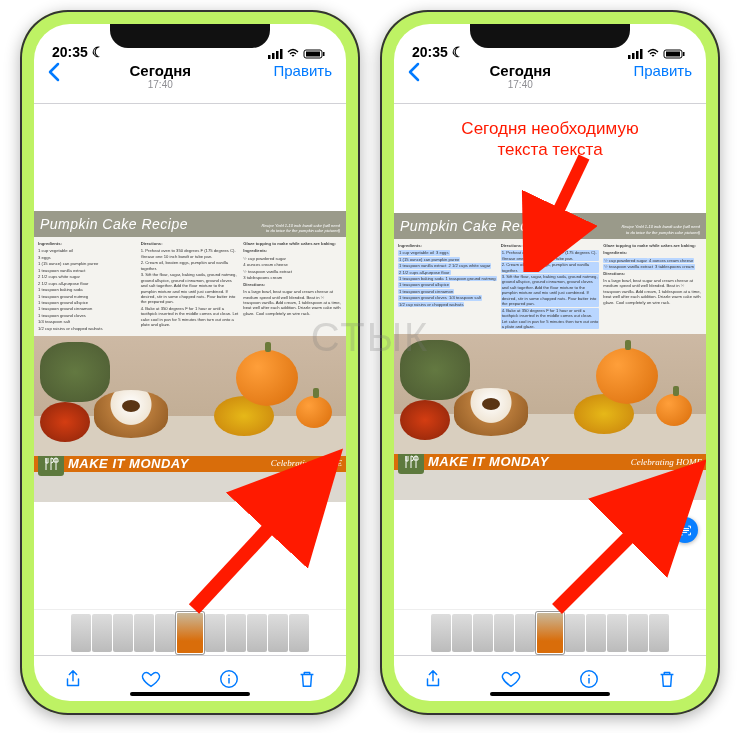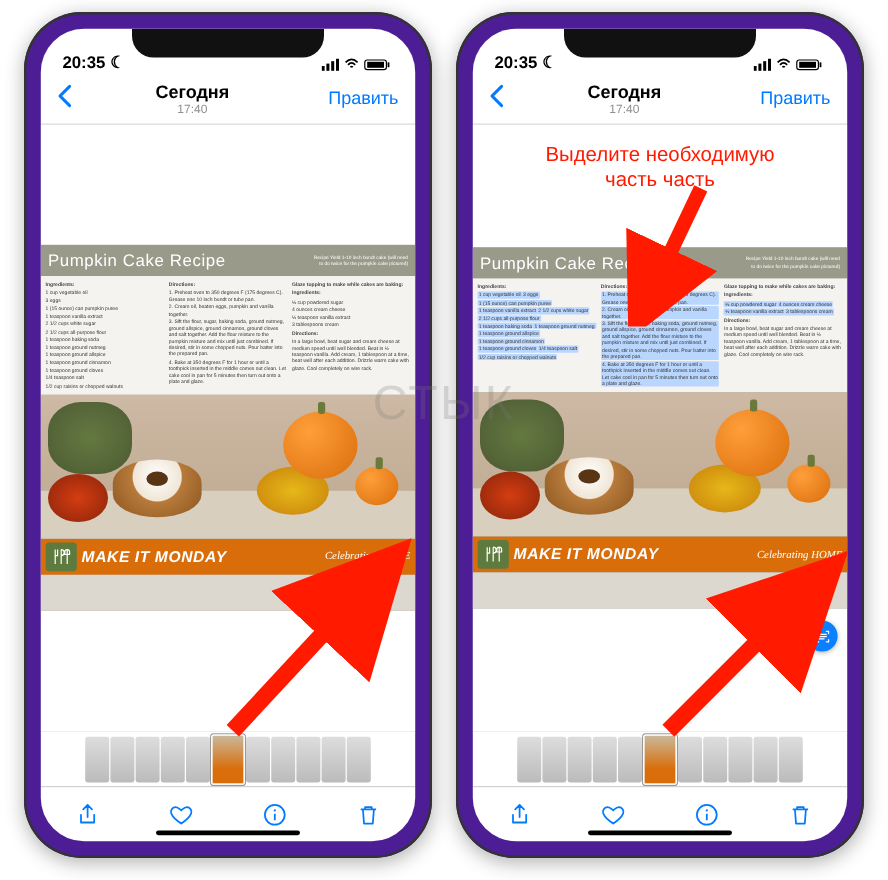--- a/index.html
+++ b/index.html
@@ -15,21 +15,21 @@
     gap: 20px;
     padding: 10px 10px;
     justify-content: center;
     background: #fff;
   }
 
   
   .phone {
     width: 340px;
     height: 705px;
-    background: #4c1d95;
+    background: #bef264;
     border-radius: 48px;
     padding: 14px;
     box-shadow: inset 0 0 0 2px #333, 0 4px 16px rgba(0,0,0,0.3);
     position: relative;
   }
   .screen {
     width: 100%;
     height: 100%;
     background: #fff;
     border-radius: 36px;
@@ -61,21 +61,20 @@
     font-weight: 600;
     color: #000;
   }
   .sb-left { display:flex; align-items:center; gap:4px; }
   .sb-right svg { display:block; }
 
   
   .navbar {
     height: 42px;
     display: flex;
-    align-items: center;
     justify-content: space-between;
     padding: 0 10px;
     border-bottom: 0.5px solid #d1d1d6;
   }
   .nav-back { color:#007aff; font-size:22px; font-weight:300; padding:0 4px;}
   .nav-center { text-align:center; flex:1; }
   .nav-title { font-size:15px; font-weight:600; color:#000; }
   .nav-subtitle { font-size:10px; color:#8e8e93; }
   .nav-edit { color:#007aff; font-size:15px; padding:0 4px;margin-left:13px;}
 
@@ -93,23 +92,24 @@
   .recipe {
     width:100%;
     background:#9a9a8a;
     font-size:5px;
     line-height:1.3;
     color:#333;
   }
   .recipe-header{
     display:flex;
     justify-content:space-between;
-    align-items:center;
+    align-items:flex-end;
     padding:4px 6px;
     color:#fff;
+    font-style:italic;
   }
   .recipe-title{ font-size:14px; font-weight:400; letter-spacing:0.5px;}
   .recipe-yield{ font-size:4px; text-align:right; max-width:80px;}
   .recipe-cols{
     display:flex;
     background:#f4f3ef;
     padding:4px;
     gap:4px;
   }
   .col{ flex:1; }
@@ -154,21 +154,21 @@
   .flowers{
     position:absolute; bottom:14px; width:50px; height:40px;
     border-radius:50%;
   }
   .flowers.left{ left:6px; background: radial-gradient(#d43d12, #8a240a); }
   .flowers.right{ right:72px; bottom:20px; width:60px; background: radial-gradient(#e6b818, #c8800c); }
   .leaves{ position:absolute; top:6px; left:6px; width:70px; height:60px;
     background: radial-gradient(#4a6a2a, #2e4418); border-radius:40%; opacity:0.8;}
 
   .banner{
-    height:30px;
+    height:16px;
     background:#d96d0a;
     display:flex;
     align-items:center;
     padding:0 4px;
     gap:4px;
   }
   .banner-badge{
     width:26px; height:24px; background:#5e7a3e; border-radius:3px;
     display:flex; align-items:center; justify-content:center;
     color:#fff; font-size:10px;
@@ -456,22 +456,22 @@
         <div class="nav-center">
           <div class="nav-title">Сегодня</div>
           <div class="nav-subtitle">17:40</div>
         </div>
         <div class="nav-edit">Править</div>
       </div>
 
       <div class="content">
 
         <div class="annot-text" style="top:14px; left:24px; right:24px;">
-          <span>Выделите необходимую</span><br>
-          <span>часть часть</span>
+          <span>Сегодня необходимую</span><br>
+          <span>текста текста</span>
         </div>
         <svg class="annot-arrow" style="top:48px; left:120px;" width="90" height="120" viewBox="0 0 90 120">
           <defs>
               <marker id="ah2" markerWidth="7" markerHeight="7" refX="5" refY="3.5" orient="auto">
                 <path d="M0 0 L7 3.5 L0 7 z" fill="#ff1a00"></path>
               </marker>
             </defs>
           <path d="M70 5 L20 110" stroke="#ff1a00" stroke-width="12" marker-end="url(#ah2)"></path>
         </svg>
 

